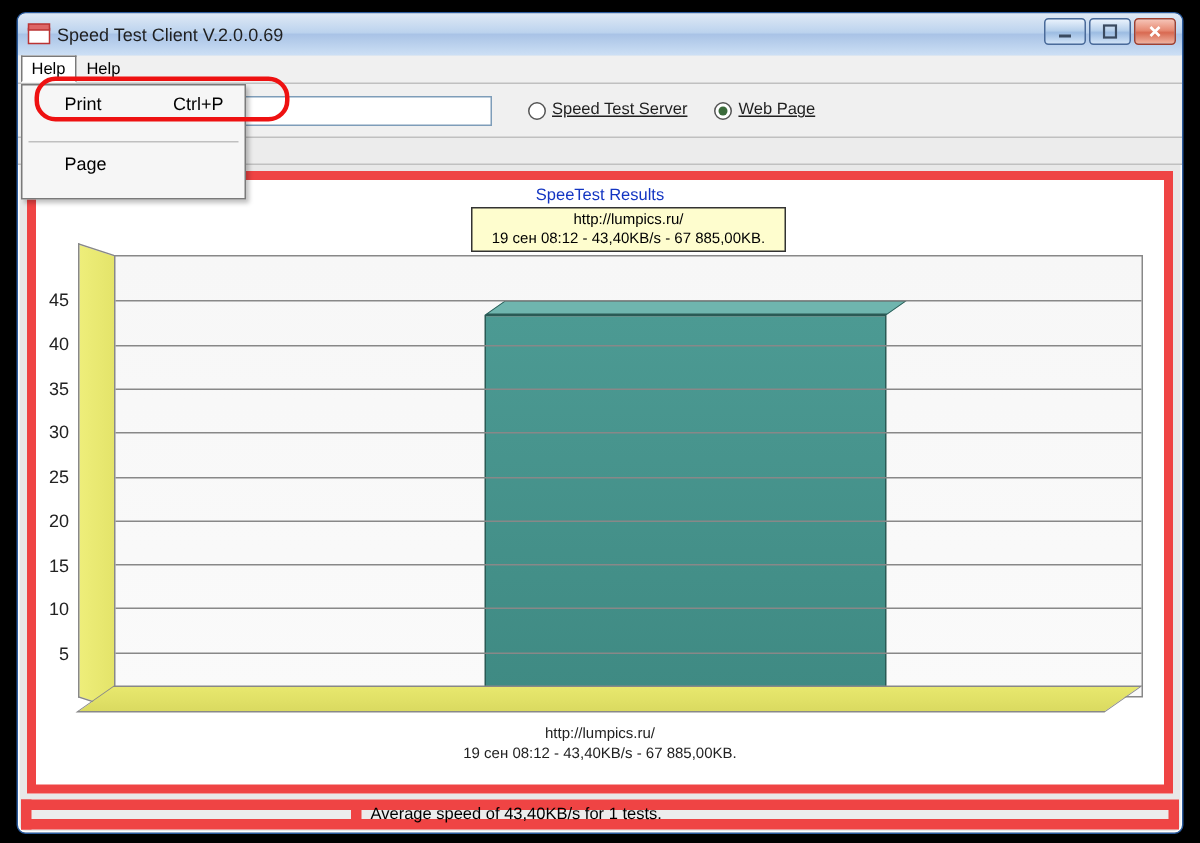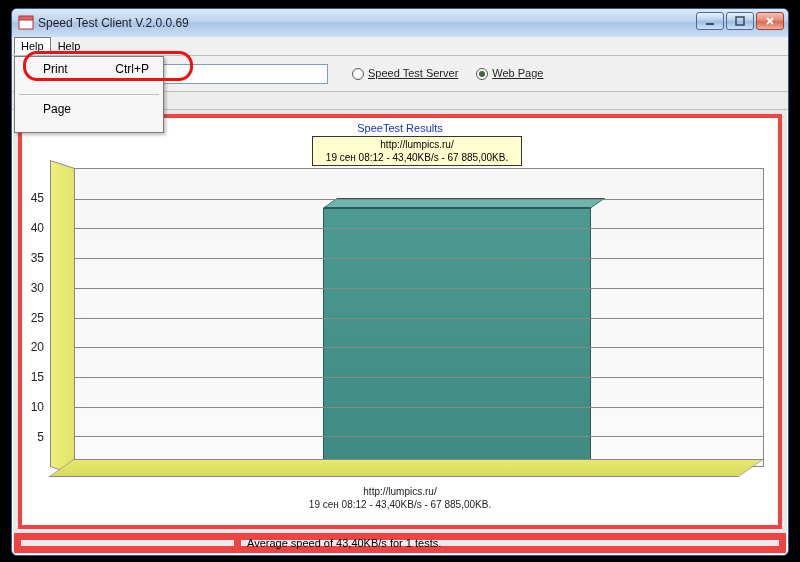--- a/index.html
+++ b/index.html
@@ -50,21 +50,21 @@
     height: 22px; padding: 0 14px;
     border: 1px solid #8a8a8a; border-radius: 3px;
     background: linear-gradient(#fdfdfd, #ededed 45%, #dcdcdc 55%, #f2f2f2);
     display: inline-flex; align-items: center; justify-content: center;
     min-width: 72px;
   }
   .toolbar-buttons { margin-left: auto; display: flex; gap: 6px; }
   .sub-toolbar { height: 18px; background: #ececec; border-bottom: 1px solid #c0c0c0; }
   .chart-area {
     position: absolute; left: 6px; right: 6px; top: 105px; bottom: 26px;
-    background: #fff; border: 4px solid #ef4444;
+    background: #fff; border: 6px solid #ef4444;
   }
   .chart-title { text-align: center; color: #1335c2; font-size: 11px; margin-top: 4px; }
   .chart-tooltip {
     position: absolute; left: 290px; top: 18px; width: 210px;
     background: #fefdce; border: 1px solid #333; text-align: center;
     font-size: 10px; line-height: 13px; padding: 1px 2px; z-index: 30;
   }
   .plot {
     position: absolute; left: 28px; right: 14px; top: 50px; bottom: 58px;
     background: linear-gradient(to bottom, #f7f7f7, #fafafa);

